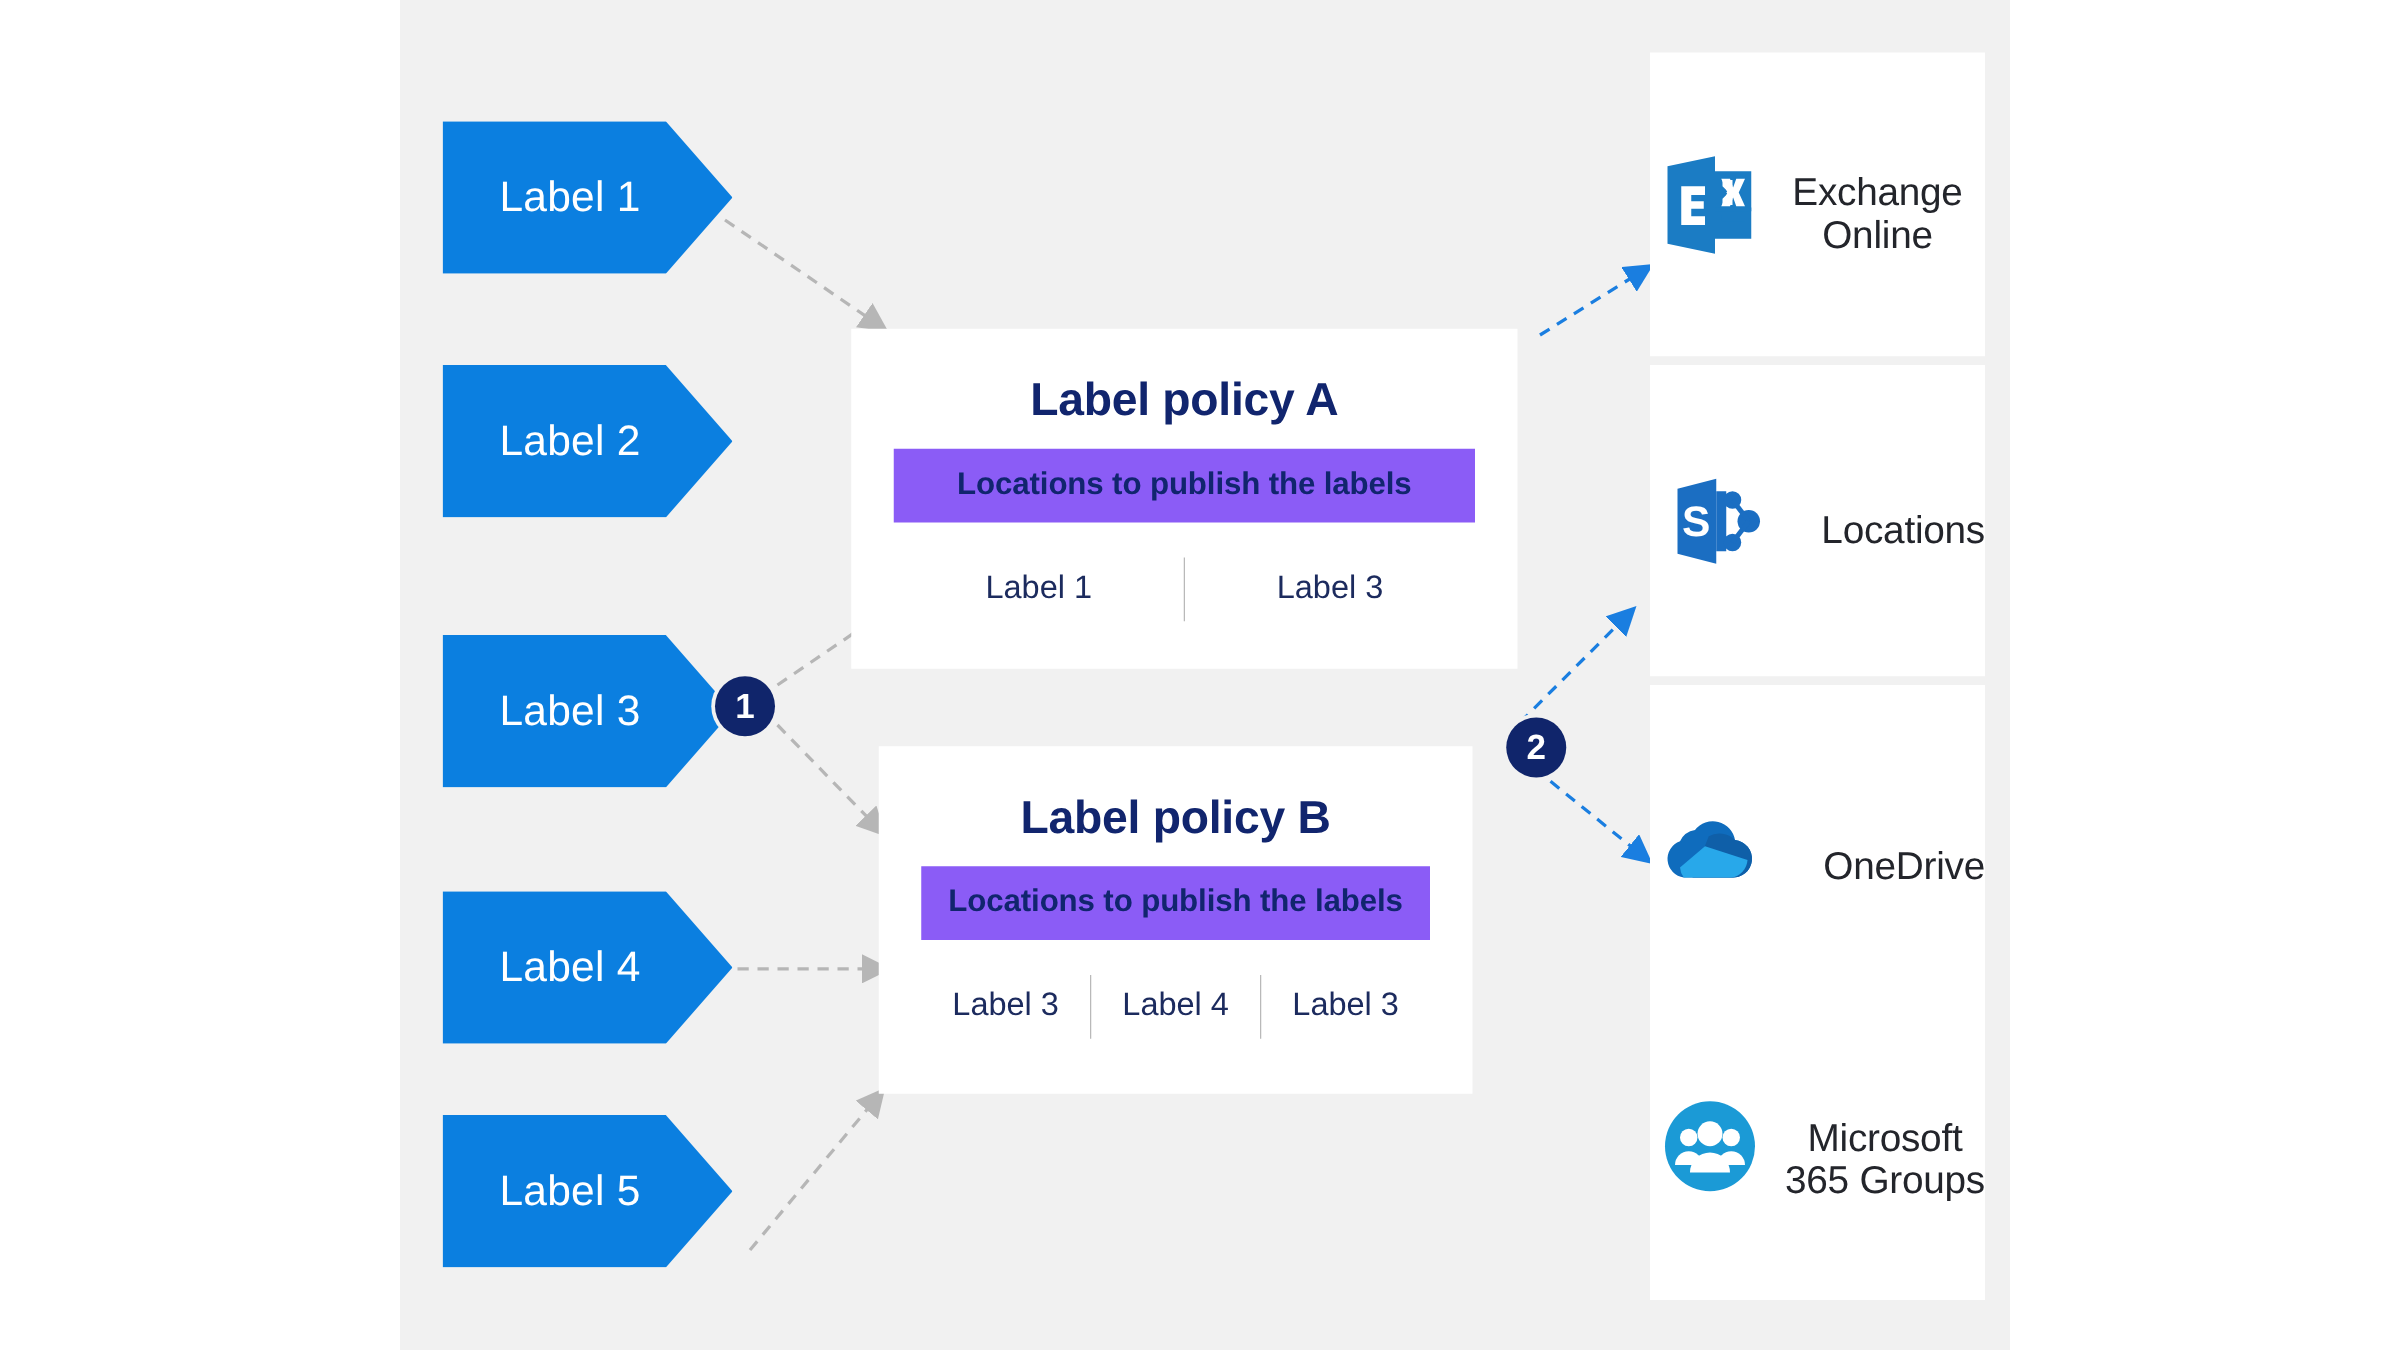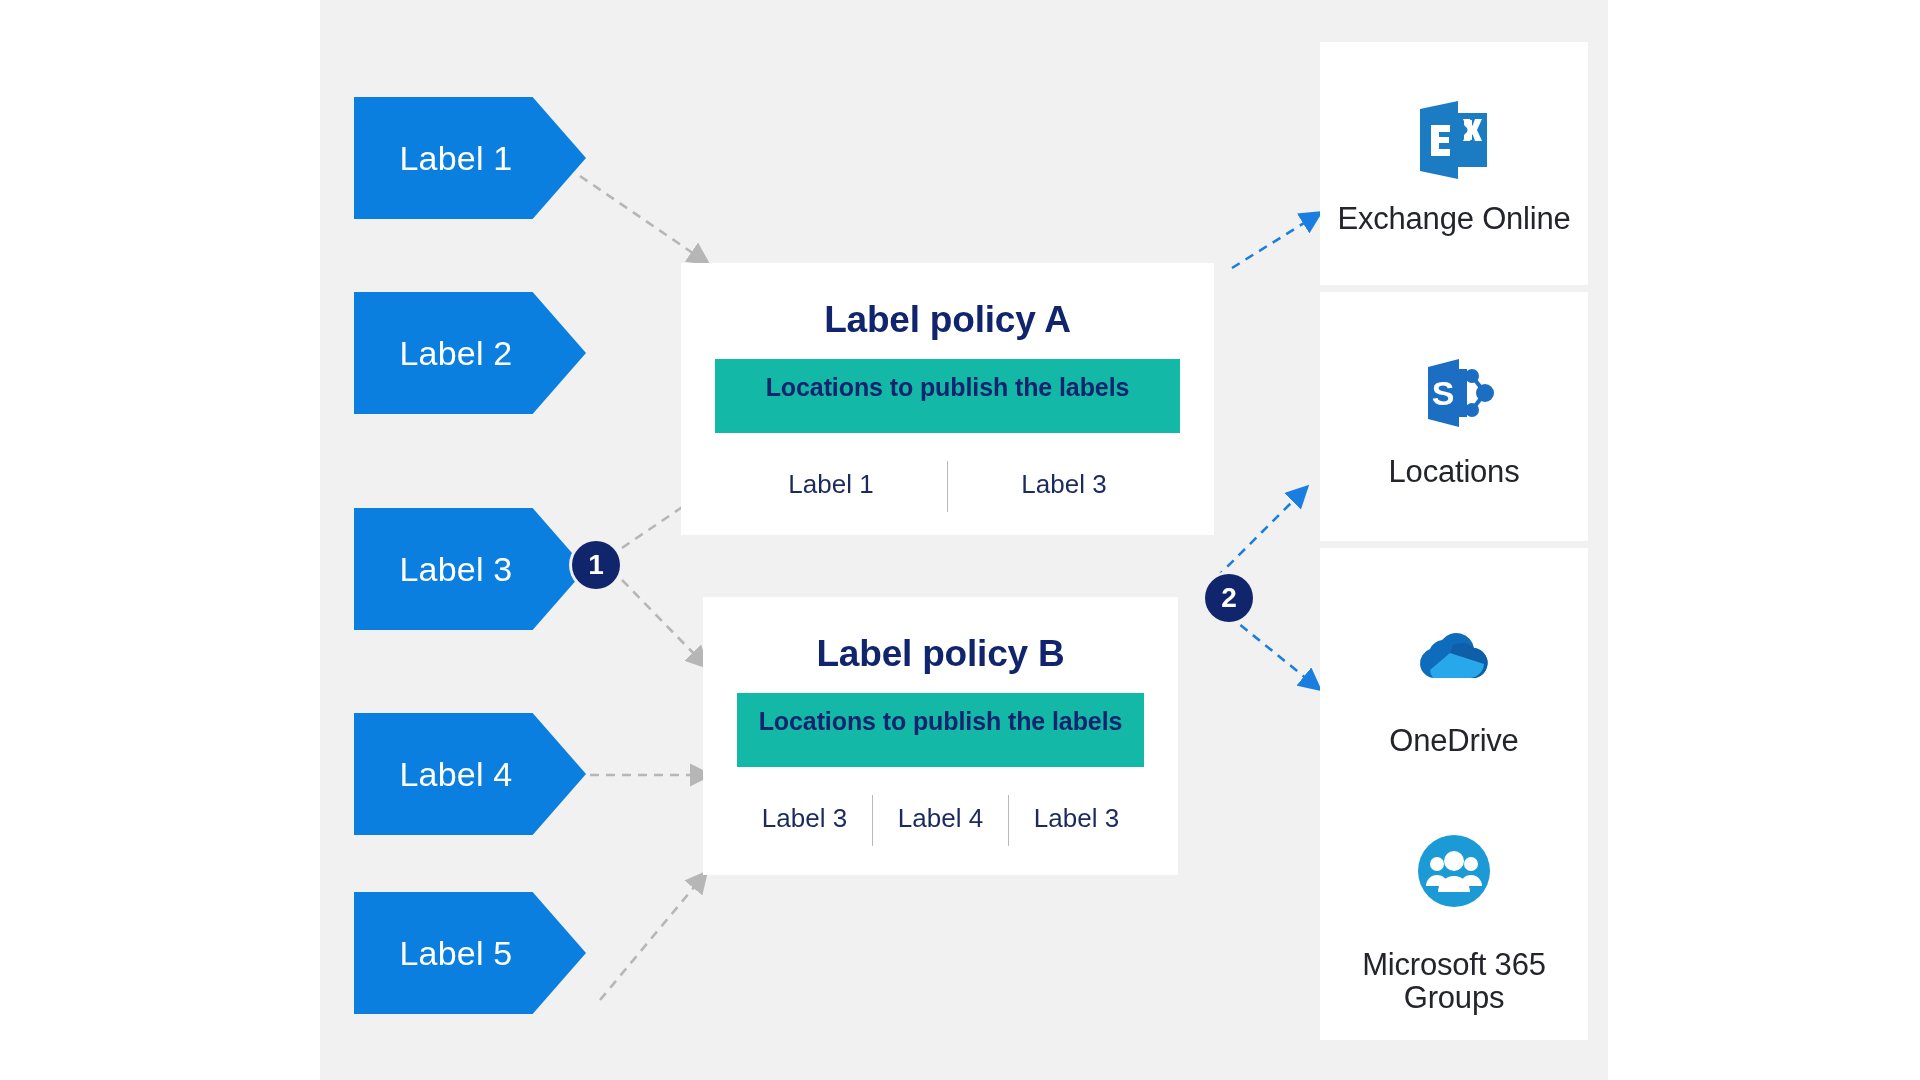--- a/index.html
+++ b/index.html
@@ -62,26 +62,26 @@
   }
   .policy-title {
     text-align: center;
     color: #11256e;
     font-size: 37px;
     font-weight: bold;
     letter-spacing: -0.2px;
     margin: 14px 0 18px 0;
   }
   .policy-subbar {
-    background: #14b8a6;
+    background: #8b5cf6;
     color: #11256e;
     font-size: 25px;
     font-weight: bold;
     text-align: center;
-    padding: 14px 0 31px 0;
+    padding: 14px 0 16px 0;
     letter-spacing: -0.1px;
   }
   .policy-locations {
     display: flex;
     justify-content: center;
     align-items: stretch;
     margin-top: 26px;
   }
   .loc-cell {
     flex: 1 1 0;
@@ -97,23 +97,23 @@
     flex: 0 0 1px;
   }
 
   
   .dest-card {
     position: absolute;
     left: 1320px;
     width: 268px;
     background: #ffffff;
     display: flex;
-    flex-direction: column;
+    flex-direction: row;
     align-items: center;
-    justify-content: center;
+    justify-content: space-between;
     box-sizing: border-box;
   }
   .dest-label {
     color: #23252b;
     font-size: 31px;
     line-height: 1.07;
     text-align: center;
     margin-top: 14px;
     letter-spacing: -0.2px;
   }

